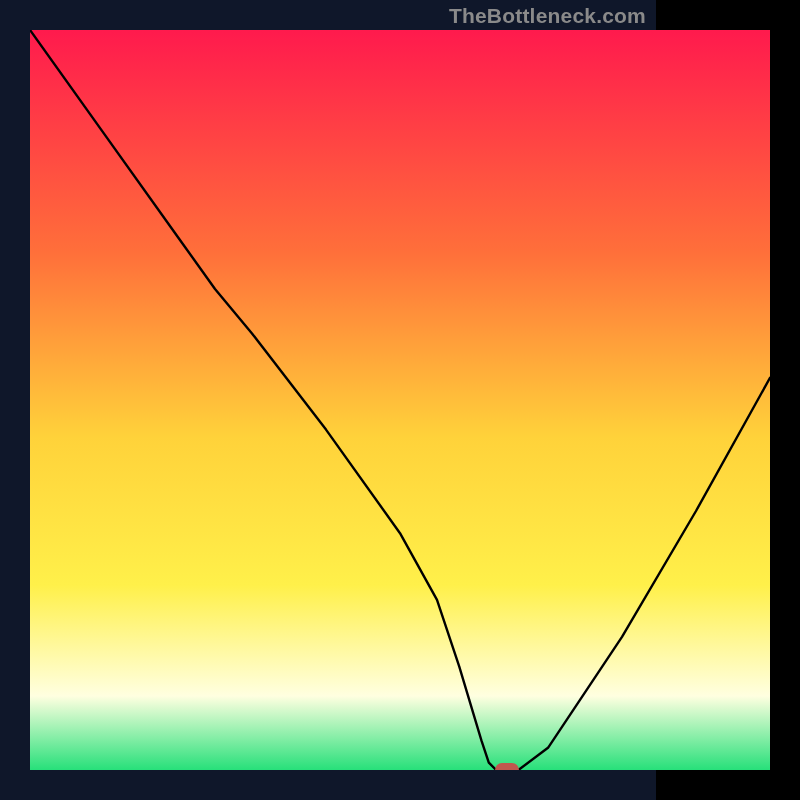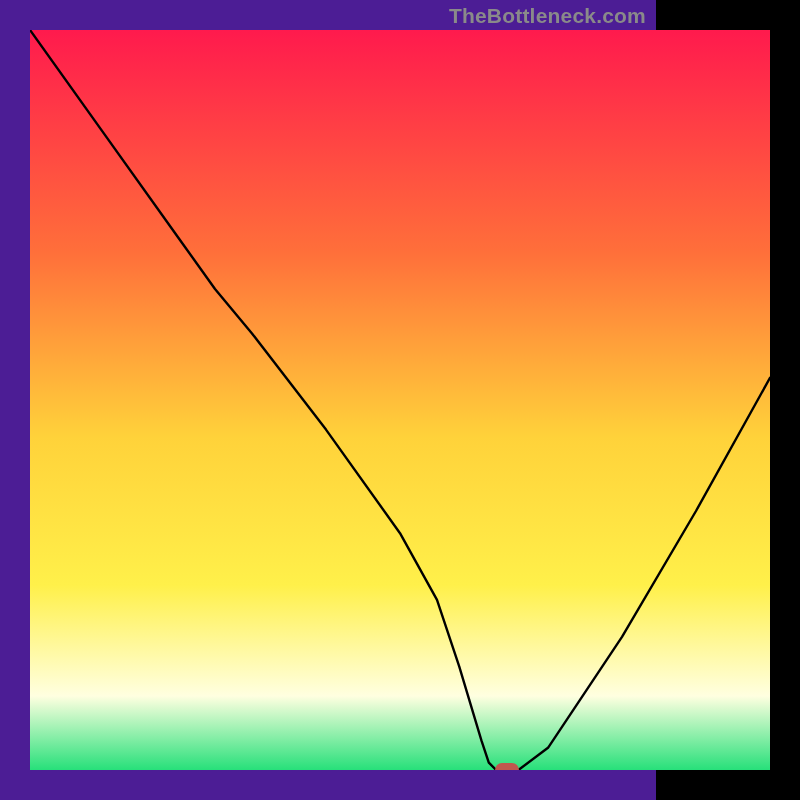--- a/index.html
+++ b/index.html
@@ -9,21 +9,21 @@
     height: 800px;
     background: #000;
     overflow: hidden;
   }
   .frame {
     position: absolute;
     top: 0;
     left: 0;
     width: 656px;
     height: 800px;
-    background: #4c1d95;
+    background: #0f172a;
   }
   .plot {
     position: absolute;
     top: 30px;
     left: 30px;
     width: 740px;
     height: 740px;
     overflow: hidden;
   }
   .curve {

